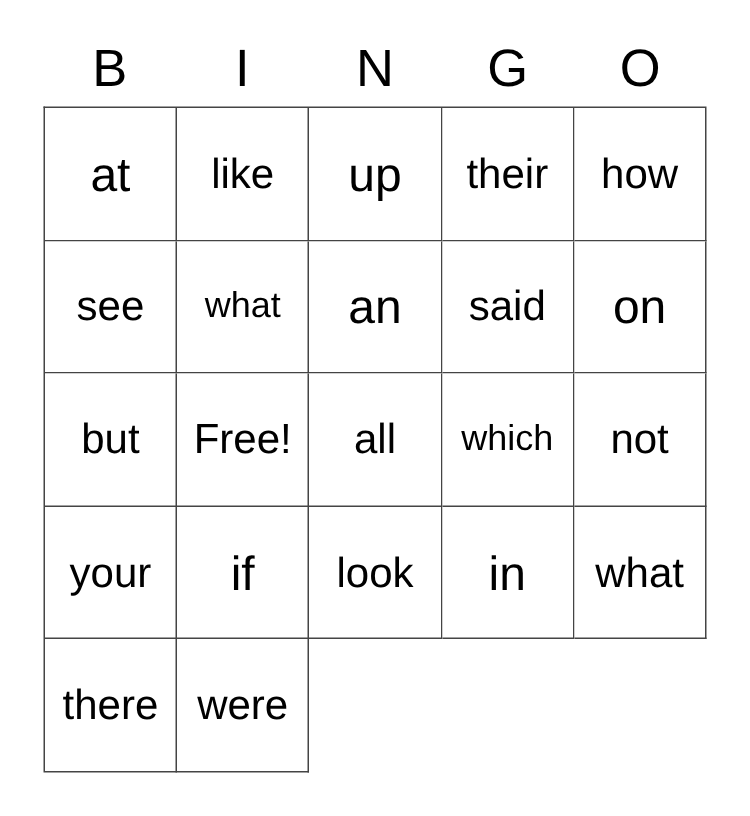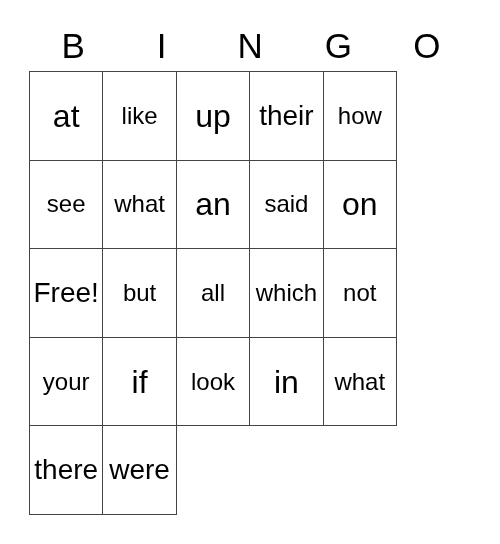--- a/index.html
+++ b/index.html
@@ -40,21 +40,21 @@
     font-weight: 400;
     color: #000000;
     letter-spacing: 0px;
   }
 
   
   #bingo-grid {
     position: absolute;
     left: 29px;
     top: 71px;
-    width: 368px;
+    width: 442px;
     height: 444px;
     display: grid;
     grid-template-columns: repeat(5, 1fr);
     grid-template-rows: repeat(5, 1fr);
     border-top: 1px solid #444444;
     border-left: 1px solid #444444;
     box-sizing: border-box;
     background: #ffffff;
   }
   .bingo-cell {
@@ -70,21 +70,21 @@
   .cell-word {
     display: block;
     text-align: center;
     line-height: 1;
     white-space: nowrap;
     color: #000000;
     font-weight: 400;
   }
   
   .len-s  { font-size: 32px; }
-  .len-m  { font-size: 24px; }
+  .len-m  { font-size: 28px; }
   .len-l  { font-size: 28px; text-align: center; }
   .len-xl { font-size: 24px; }
 </style>
 </head>
 <body>
 
 <div id="bingo-card">
 
   <div id="header-row">
     <div class="header-cell">B</div>
@@ -122,24 +122,24 @@
       <span class="cell-word len-s">an</span>
     </div>
 
     <div class="bingo-cell">
       <span class="cell-word len-m">said</span>
     </div>
     <div class="bingo-cell">
       <span class="cell-word len-s">on</span>
     </div>
     <div class="bingo-cell">
-      <span class="cell-word len-l">Free!</span>
+      <span class="cell-word len-m">but</span>
     </div>
     <div class="bingo-cell">
-      <span class="cell-word len-m">but</span>
+      <span class="cell-word len-l">Free!</span>
     </div>
     <div class="bingo-cell">
       <span class="cell-word len-m">all</span>
     </div>
 
     <div class="bingo-cell">
       <span class="cell-word len-xl">which</span>
     </div>
     <div class="bingo-cell">
       <span class="cell-word len-m">not</span>

